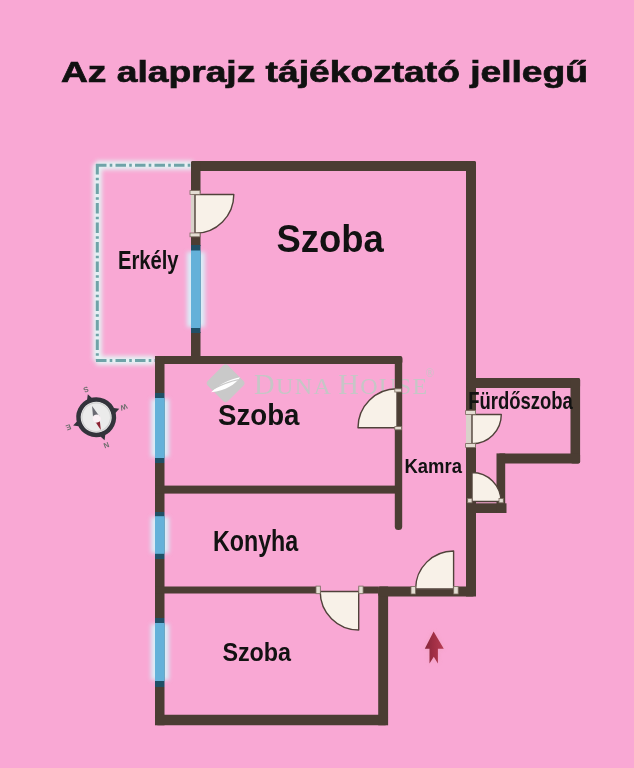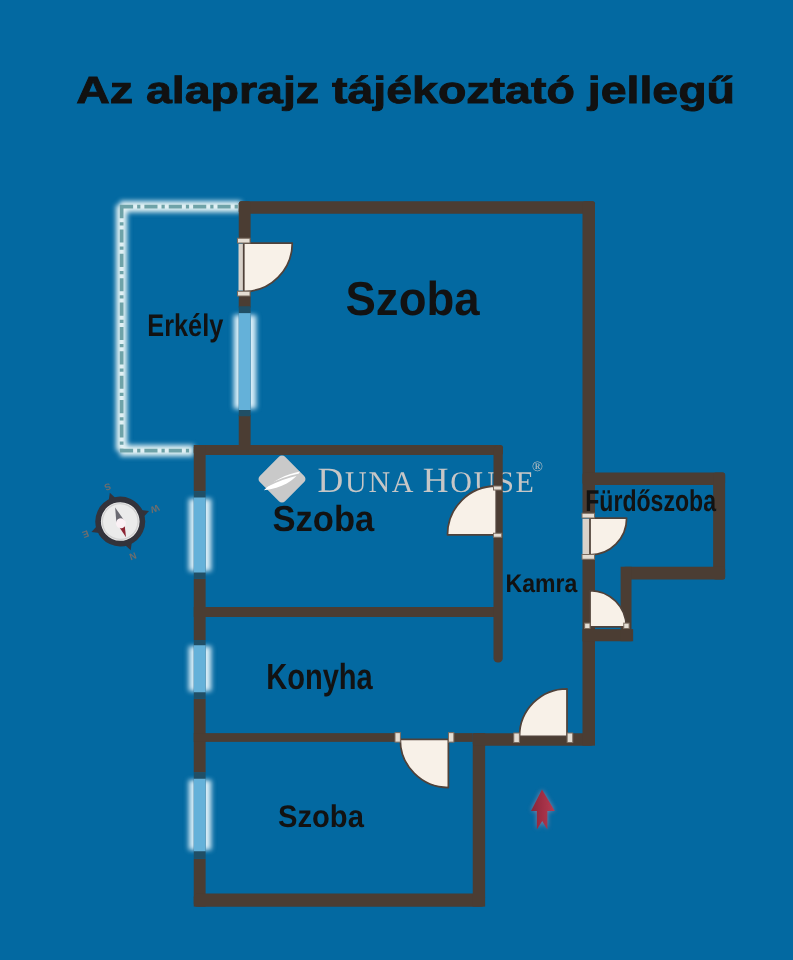--- a/index.html
+++ b/index.html
@@ -1,16 +1,16 @@
 <!DOCTYPE html>
 <html><head>
 <meta charset="utf-8">
 <style>
   html,body{margin:0;padding:0;background:#ffffff;}
-  #page{position:relative;width:634px;height:768px;background:#0369a1;overflow:hidden;}
+  #page{position:relative;width:634px;height:768px;background:#f9a8d4;overflow:hidden;}
   svg{display:block;}
   .sans{font-family:"Liberation Sans", sans-serif;}
   .serif{font-family:"Liberation Serif", serif;}
 </style>
 </head>
 <body>
 <div id="page">
 <svg style="filter:blur(0.38px)" width="634" height="768" viewBox="0 0 634 768" xmlns="http://www.w3.org/2000/svg">
   <defs>
     <linearGradient id="arrowg" x1="0" y1="0" x2="1" y2="0">

